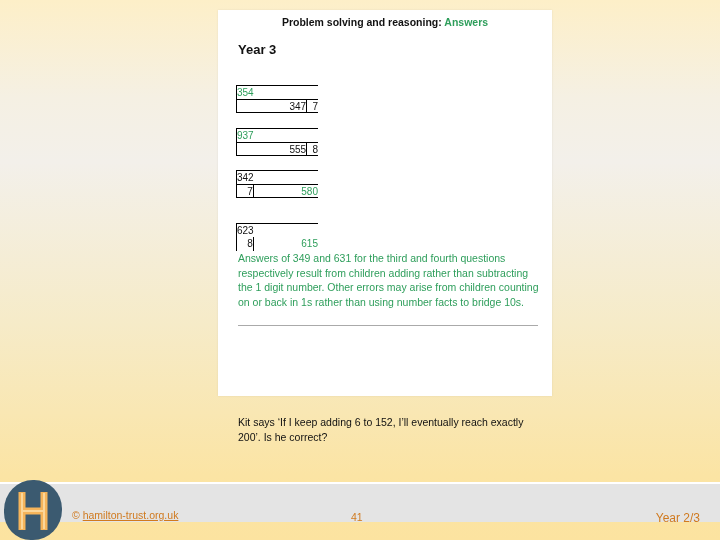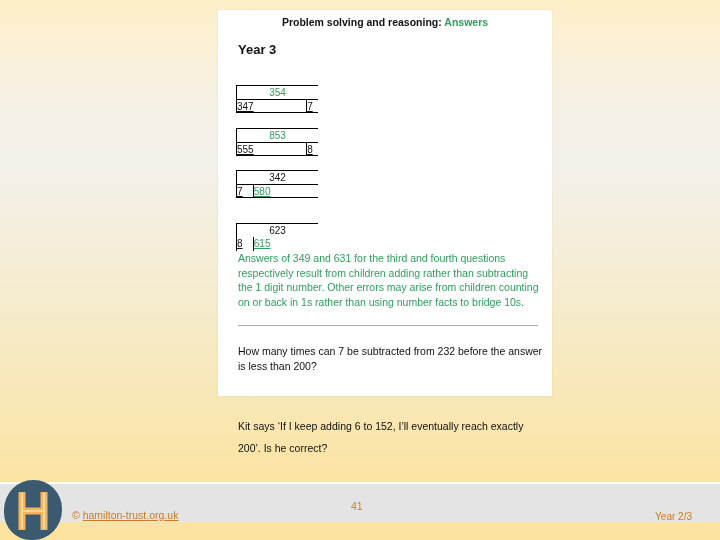--- a/index.html
+++ b/index.html
@@ -24,48 +24,48 @@
       font-weight: bold; font-size: 10.5px;
     }
     .green { color: #2e9e5b; }
     .year-heading { position: absolute; left: 20px; top: 33px; font-weight: bold; font-size: 13px; }
     .instr { position: absolute; left: 20px; top: 62px; font-size: 10.5px; }
 
     .bar-model { position: absolute; left: 18px; width: 82px; }
     .bar-row { position: relative; height: 14px; font-size: 10px; line-height: 13px; }
     .bar-model .top { border-top: 1px solid #000; border-left: 1px solid #000; }
     .bar-model .bottom { border-top: 1px solid #000; border-left: 1px solid #000; border-bottom: 1px solid #000; display: flex; }
-    .cell { text-align: left; text-decoration: underline; }
+    .cell { text-align: right; }
     .cell.divided { border-left: 1px solid #000; }
-    .full { width: 100%; text-align: center; }
+    .full { width: 100%; }
 
     .note {
       position: absolute; left: 20px; top: 241px; width: 305px;
       color: #2e9e5b; font-size: 10.5px; line-height: 14.5px;
     }
     .divider { position: absolute; left: 20px; top: 315px; width: 300px; height: 1px; background: #aaa; }
     .q1 { position: absolute; left: 20px; top: 334px; width: 305px; font-size: 10.5px; line-height: 14.5px; }
-    .q2 { position: absolute; left: 20px; top: 405px; width: 305px; font-size: 10.5px; line-height: 22px; }
+    .q2 { position: absolute; left: 20px; top: 405px; width: 305px; font-size: 10.5px; line-height: 15px; }
 
     .footer {
       position: absolute; left: 0; top: 482px; width: 720px; height: 40px;
       background: #e4e4e4; border-top: 2px solid #ffffff;
     }
     .logo {
       position: absolute; left: 4px; top: -4px; width: 58px; height: 60px;
       border-radius: 50% 48% 50% 46%;
       background: #3b5a70;
     }
     .logo svg { position: absolute; left: 0; top: 0; }
     .copyright {
       position: absolute; left: 72px; top: 25px; font-size: 10.5px; color: #d07a1f;
     }
     .copyright a { color: #d07a1f; text-decoration: underline; }
-    .page-num { position: absolute; left: 351px; top: 16px; font-size: 10.5px; color: #d07a1f; }
-    .year-label { position: absolute; right: 28px; top: 27px; font-size: 10px; color: #d07a1f; }
+    .page-num { position: absolute; left: 351px; top: 27px; font-size: 10.5px; color: #d07a1f; }
+    .year-label { position: absolute; right: 20px; top: 27px; font-size: 12px; color: #d07a1f; }
   </style>
 </head>
 <body>
 
 <div class="slide-area">
   <div class="page">
     <div class="page-title">
       <span>Problem solving and reasoning: </span><span class="green">Answers</span>
     </div>
     <div class="year-heading">Year 3</div>
@@ -75,21 +75,21 @@
           <div class="full green">354</div>
         </div>
       <div class="bar-row bottom">
         <div class="cell" style="width:70px;">347</div>
         <div class="cell divided" style="width:12px;">7</div>
       </div>
     </div>
 
     <div class="bar-model" style="top:118px;">
       <div class="bar-row top">
-          <div class="full green">853</div>
+          <div class="full green">937</div>
         </div>
       <div class="bar-row bottom">
         <div class="cell" style="width:70px;">555</div>
         <div class="cell divided" style="width:12px;">8</div>
       </div>
     </div>
 
     <div class="bar-model" style="top:160px;">
       <div class="bar-row top">
           <div class="full">342</div>
@@ -107,21 +107,20 @@
       <div class="bar-row" style="display:flex; border-left:1px solid #000;">
         <div class="cell" style="width:16px;">8</div>
         <div class="cell divided green" style="width:66px;">615</div>
       </div>
     </div>
 
     <div class="note">Answers of 349 and 631 for the third and fourth questions respectively result from children adding rather than subtracting the 1 digit number. Other errors may arise from children counting on or back in 1s rather than using number facts to bridge 10s.</div>
     <div class="divider"></div>
 
     <div class="q1">
-      <div>How many times can 7 be subtracted from 232 before the answer is less than 200?</div>
     </div>
 
     <div class="q2">
       <div>Kit says ‘If I keep adding 6 to 152, I’ll eventually reach exactly 200’. Is he correct?</div>
     </div>
   </div>
 </div>
 
 <div class="footer">
   <div class="logo">

